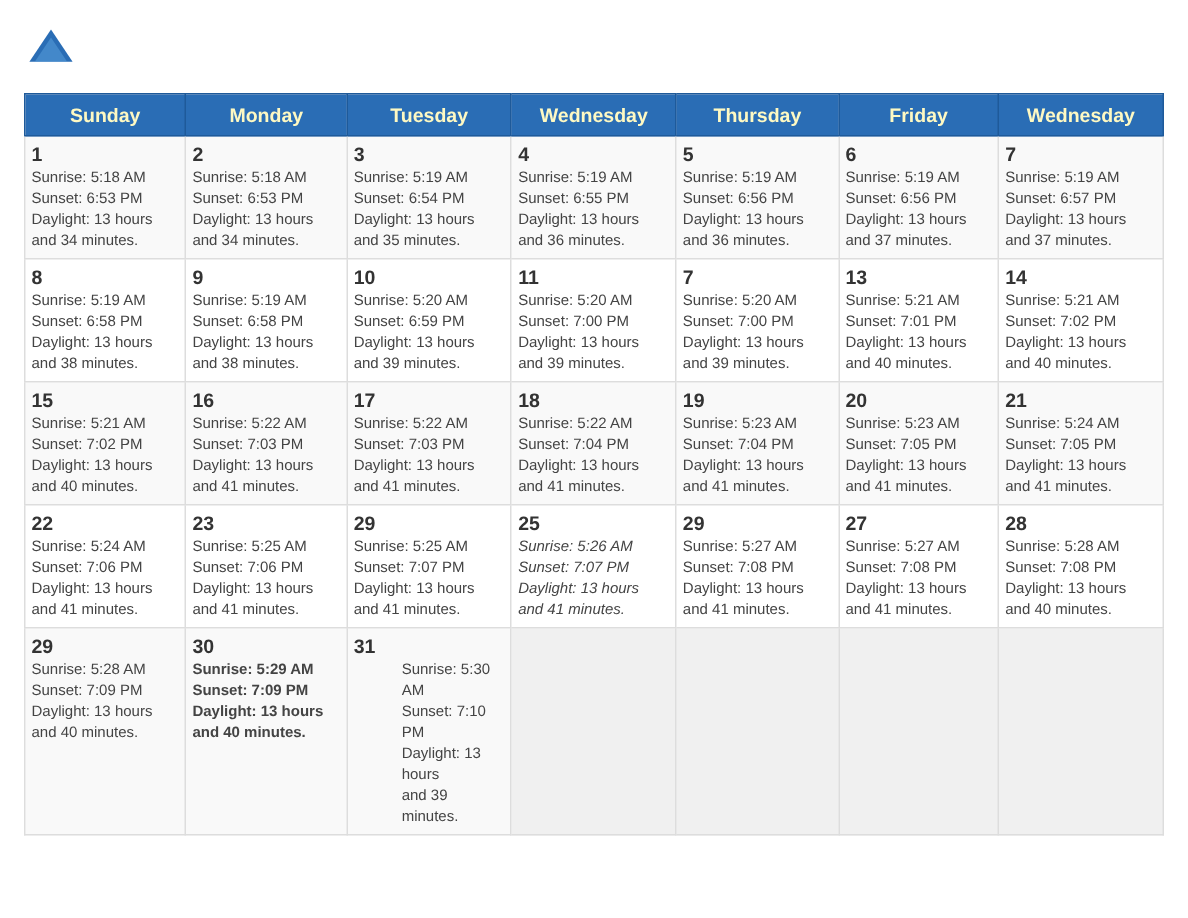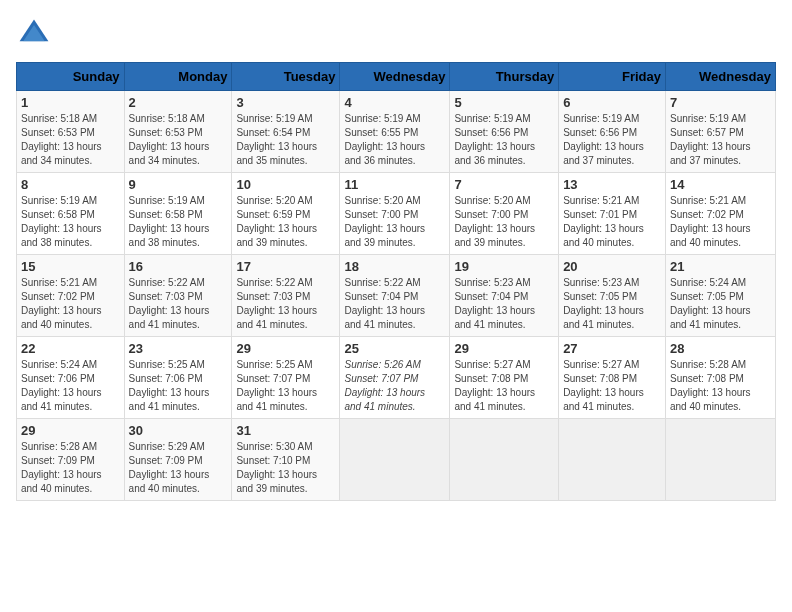--- a/index.html
+++ b/index.html
@@ -44,25 +44,25 @@
       font-size: 14px;
       color: #555;
     }
     .calendar {
       width: 100%;
       border-collapse: collapse;
       border: 1px solid #ccc;
     }
     .calendar th {
       background: #2a6db5;
-      color: #000000;
+      color: #fef9c3;
       font-size: 13px;
       font-weight: bold;
       padding: 6px 4px;
-      text-align: right;
+      text-align: center;
       border: 1px solid #1e5a9a;
     }
     .calendar td {
       vertical-align: top;
       padding: 4px 4px;
       border: 1px solid #ddd;
       width: 113px;
       min-height: 80px;
       font-size: 10px;
       color: #333;
@@ -329,28 +329,28 @@
       <tr>
         <td>
           <span class="day-num">29</span>
           <div class="day-info" style="white-space: pre-line;">Sunrise: 5:28 AM
 Sunset: 7:09 PM
 Daylight: 13 hours
 and 40 minutes.</div>
         </td>
         <td>
           <span class="day-num">30</span>
-          <div class="day-info" style="white-space: pre-line;">Sunrise: 5:29 AM
+          <div class="day-info" style="white-space: pre-line; font-weight: bold;">Sunrise: 5:29 AM
 Sunset: 7:09 PM
 Daylight: 13 hours
 and 40 minutes.</div>
         </td>
         <td>
           <span class="day-num">31</span>
-          <div class="day-info" style="white-space: pre-line;">Sunrise: 5:30 AM
+          <div class="day-info" style="white-space: pre-line; margin-left: 32px;">Sunrise: 5:30 AM
 Sunset: 7:10 PM
 Daylight: 13 hours
 and 39 minutes.</div>
         </td>
         <td class="empty-cell"></td>
         <td class="empty-cell"></td>
         <td class="empty-cell"></td>
         <td class="empty-cell"></td>
       </tr>
     </tbody>

